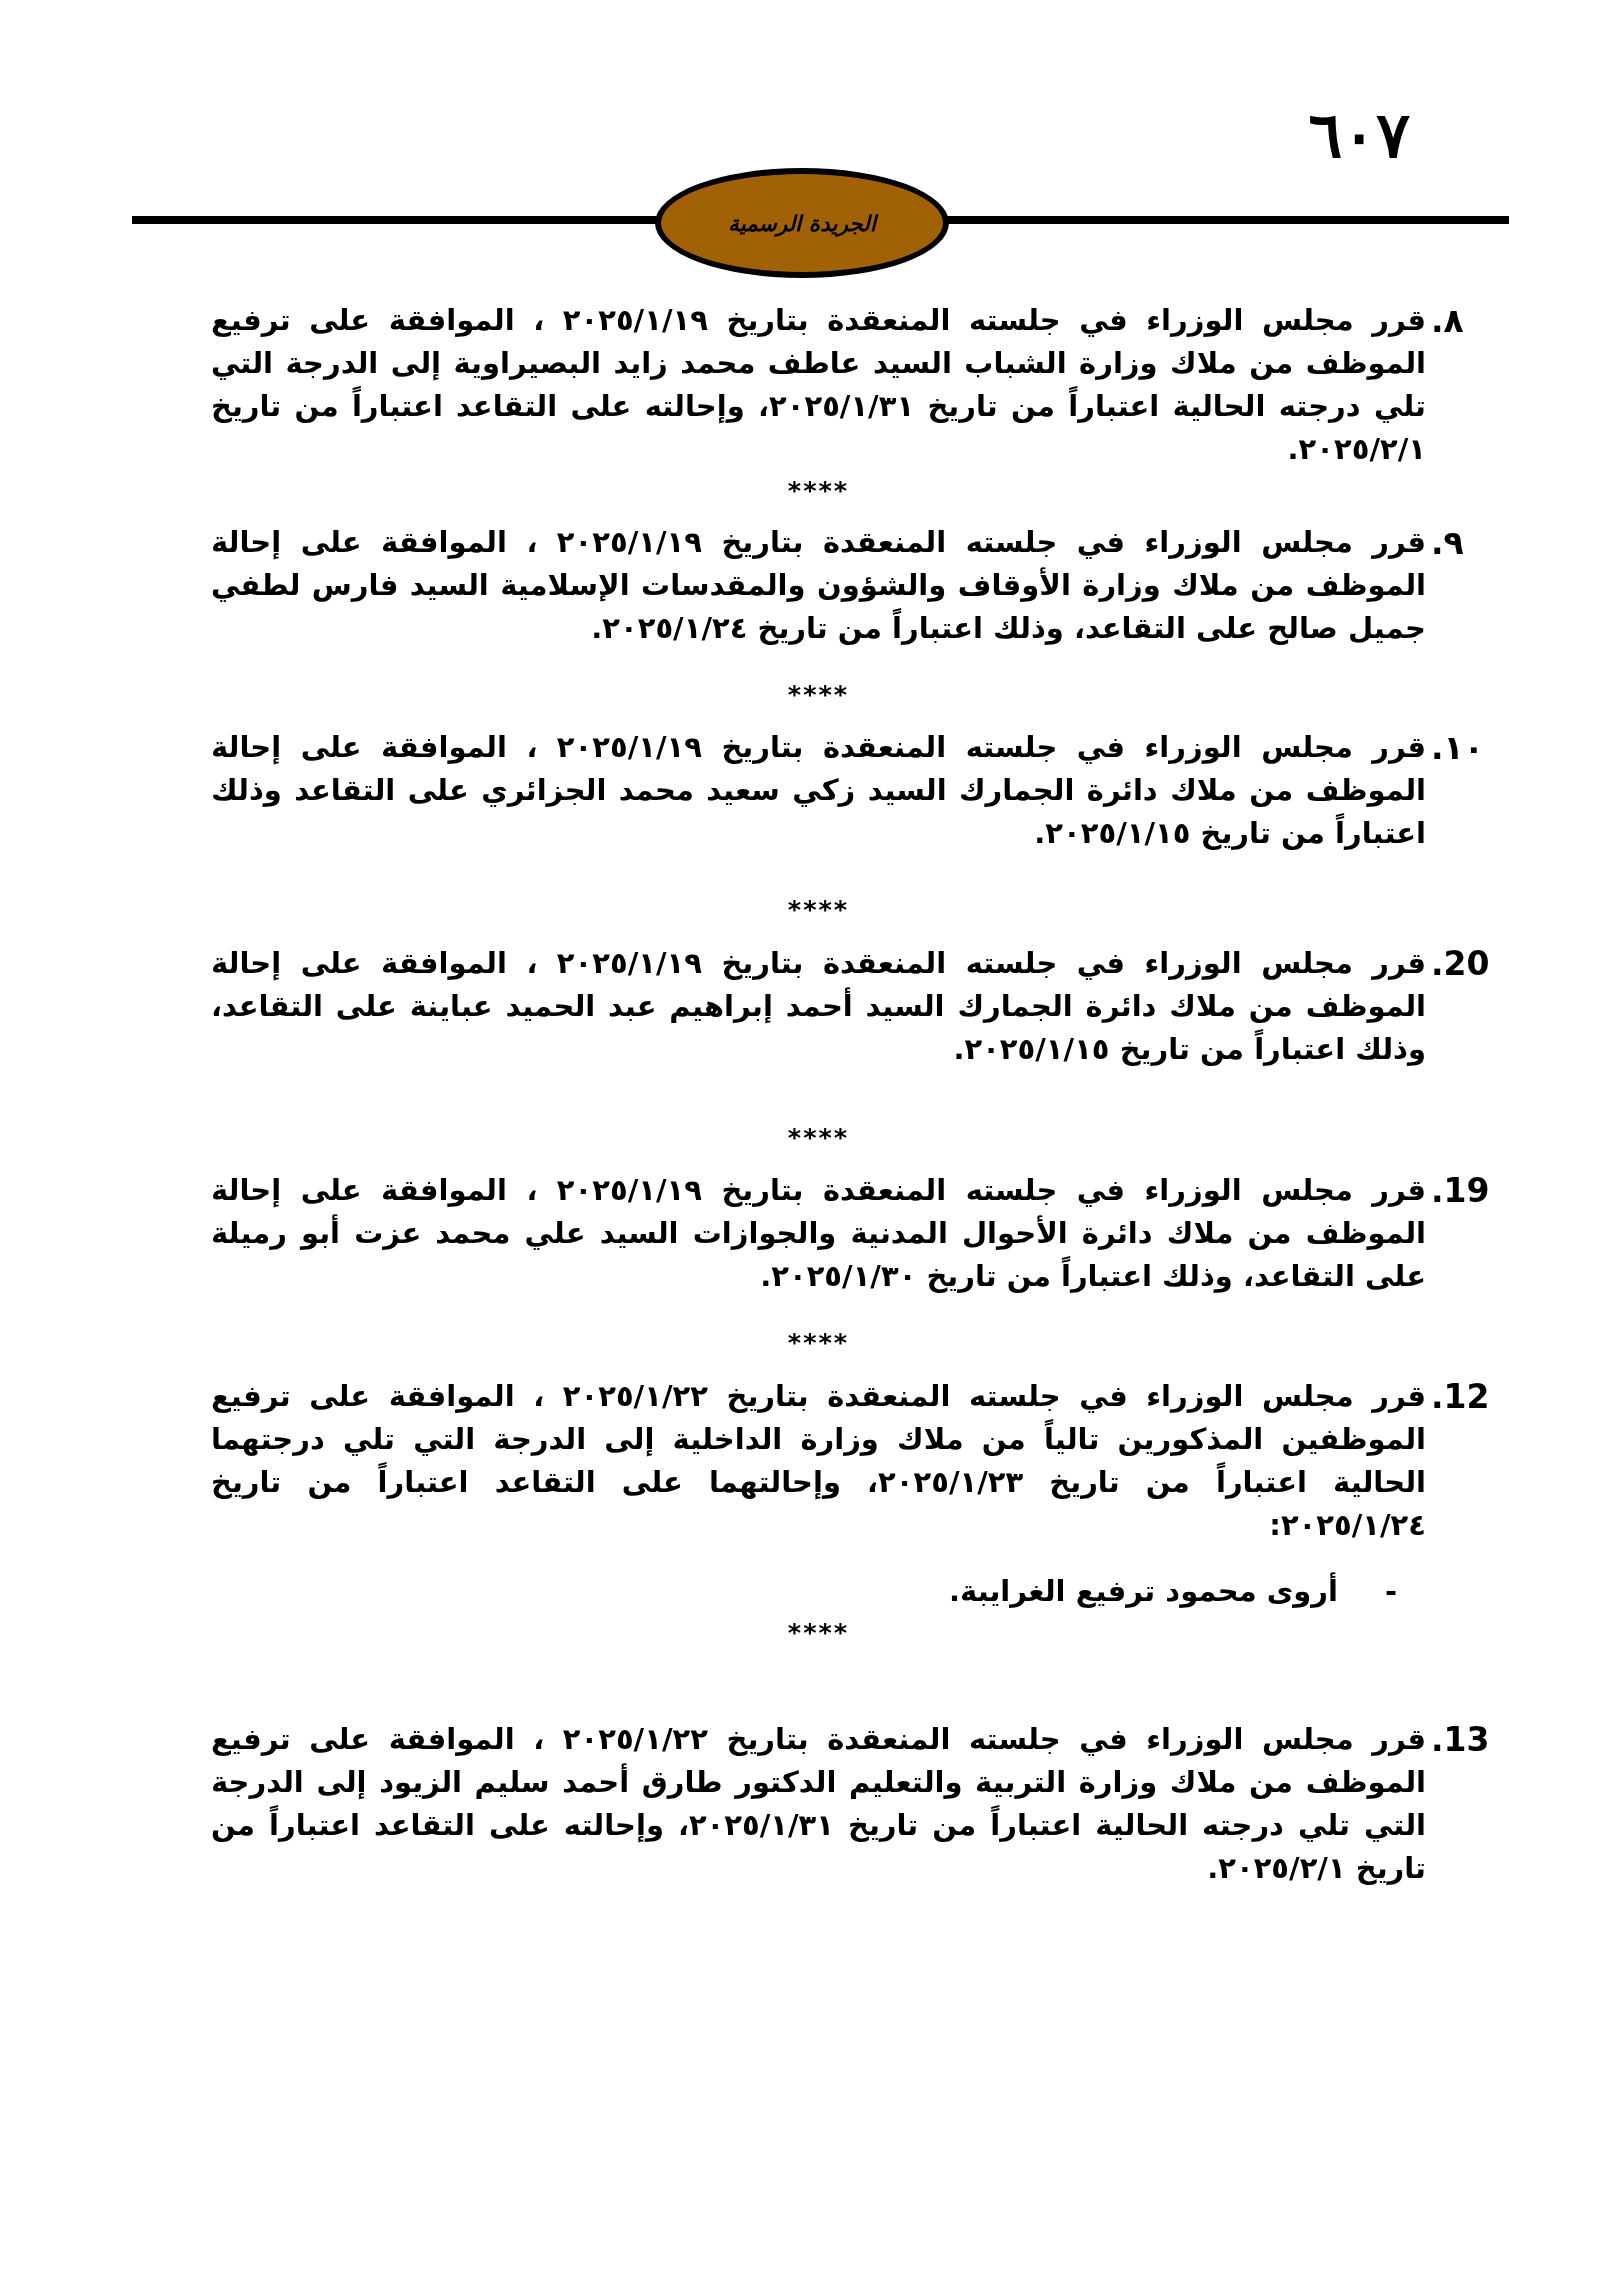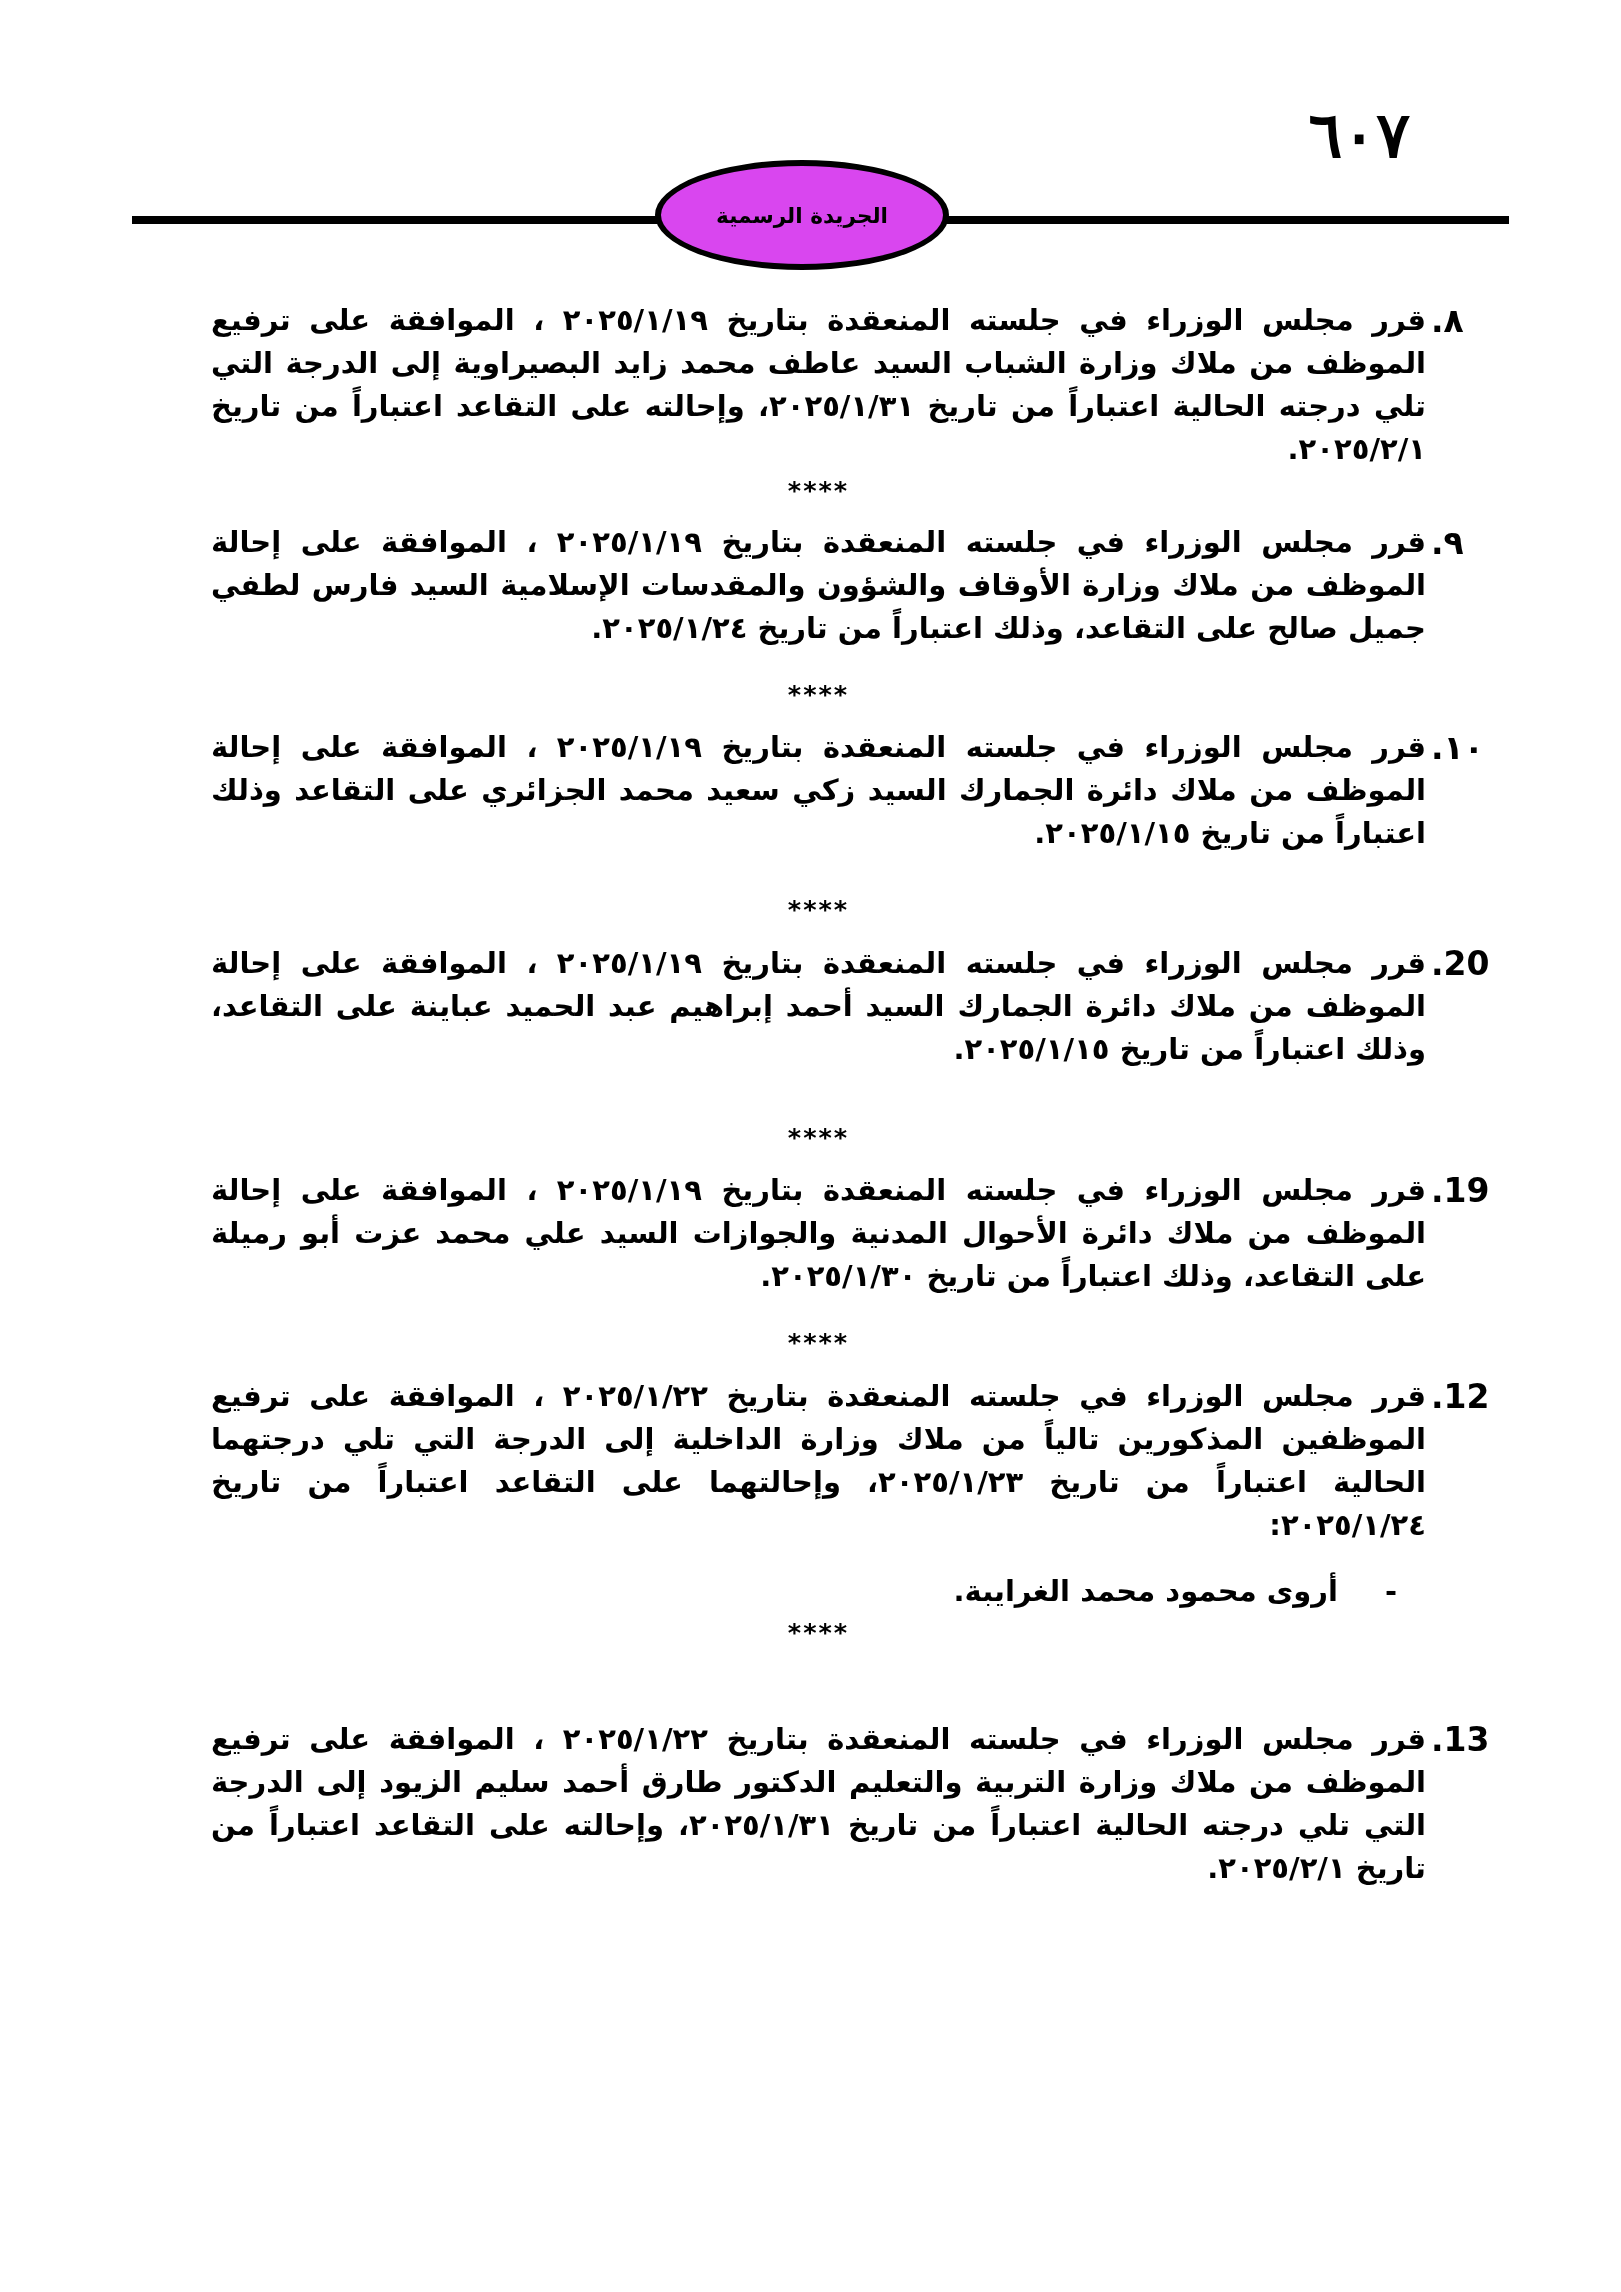--- a/index.html
+++ b/index.html
@@ -11,23 +11,23 @@
     .page-number {
       position: absolute; top: 98px; right: 211px;
       font-family: "DejaVu Serif", "Liberation Serif", serif;
       font-size: 63px; font-weight: bold; letter-spacing: 2px; direction: rtl;
     }
     .header-rule {
       position: absolute; top: 216px; left: 132px; width: 1377px; height: 7.8px;
       background: #000;
     }
     .header-oval {
-      position: absolute; top: 160px; left: 655px; width: 294px; height: 110px;
-      border: 6.9px solid #000; border-radius: 50%; background: #d946ef;
-      display: flex; align-items: center; justify-content: center; box-sizing: border-box;
+      position: absolute; top: 168px; left: 655px; width: 294px; height: 110px;
+      border: 6.9px solid #000; border-radius: 50%; background: #a16207;
+      display: flex; align-items: center; justify-content: center; box-sizing: border-box; font-style: italic;
     }
     .header-oval span { font-size: 21.6px; font-weight: bold; }
     .content {
       position: absolute; top: 299px; left: 211px; width: 1215px;
       direction: rtl; text-align: justify;
     }
     .item { position: relative; padding-right: 0; font-size: 29px; font-weight: bold; line-height: 43px; }
     .item-num {
       position: absolute; right: -74px; top: 0; width: 69px; text-align: left;
       font-size: 33px;
@@ -75,21 +75,21 @@
   <div class="item">
     <span class="item-num">19.</span>
     <div class="item-text">قرر مجلس الوزراء في جلسته المنعقدة بتاريخ ٢٠٢٥/١/١٩ ، الموافقة على إحالة الموظف من ملاك دائرة الأحوال المدنية والجوازات السيد علي محمد عزت أبو رميلة على التقاعد، وذلك اعتباراً من تاريخ ٢٠٢٥/١/٣٠.</div>
   </div>
   <div class="sep" style="margin:29px 0 17.6px;">****</div>
 
   <div class="item">
     <span class="item-num">12.</span>
     <div class="item-text">قرر مجلس الوزراء في جلسته المنعقدة بتاريخ ٢٠٢٥/١/٢٢ ، الموافقة على ترفيع الموظفين المذكورين تالياً من ملاك وزارة الداخلية إلى الدرجة التي تلي درجتهما الحالية اعتباراً من تاريخ ٢٠٢٥/١/٢٣، وإحالتهما على التقاعد اعتباراً من تاريخ ٢٠٢٥/١/٢٤:</div>
     <ul class="names">
-      <li><span class="dash">-</span><span>أروى محمود محمد الغرايبة.</span></li>
+      <li><span class="dash">-</span><span>أروى محمود ترفيع الغرايبة.</span></li>
     </ul>
   </div>
   <div class="sep" style="margin:3.9px 0 71px;">****</div>
 
   <div class="item">
     <span class="item-num">13.</span>
     <div class="item-text">قرر مجلس الوزراء في جلسته المنعقدة بتاريخ ٢٠٢٥/١/٢٢ ، الموافقة على ترفيع الموظف من ملاك وزارة التربية والتعليم الدكتور طارق أحمد سليم الزيود إلى الدرجة التي تلي درجته الحالية اعتباراً من تاريخ ٢٠٢٥/١/٣١، وإحالته على التقاعد اعتباراً من تاريخ ٢٠٢٥/٢/١.</div>
   </div>
 </div>
 

